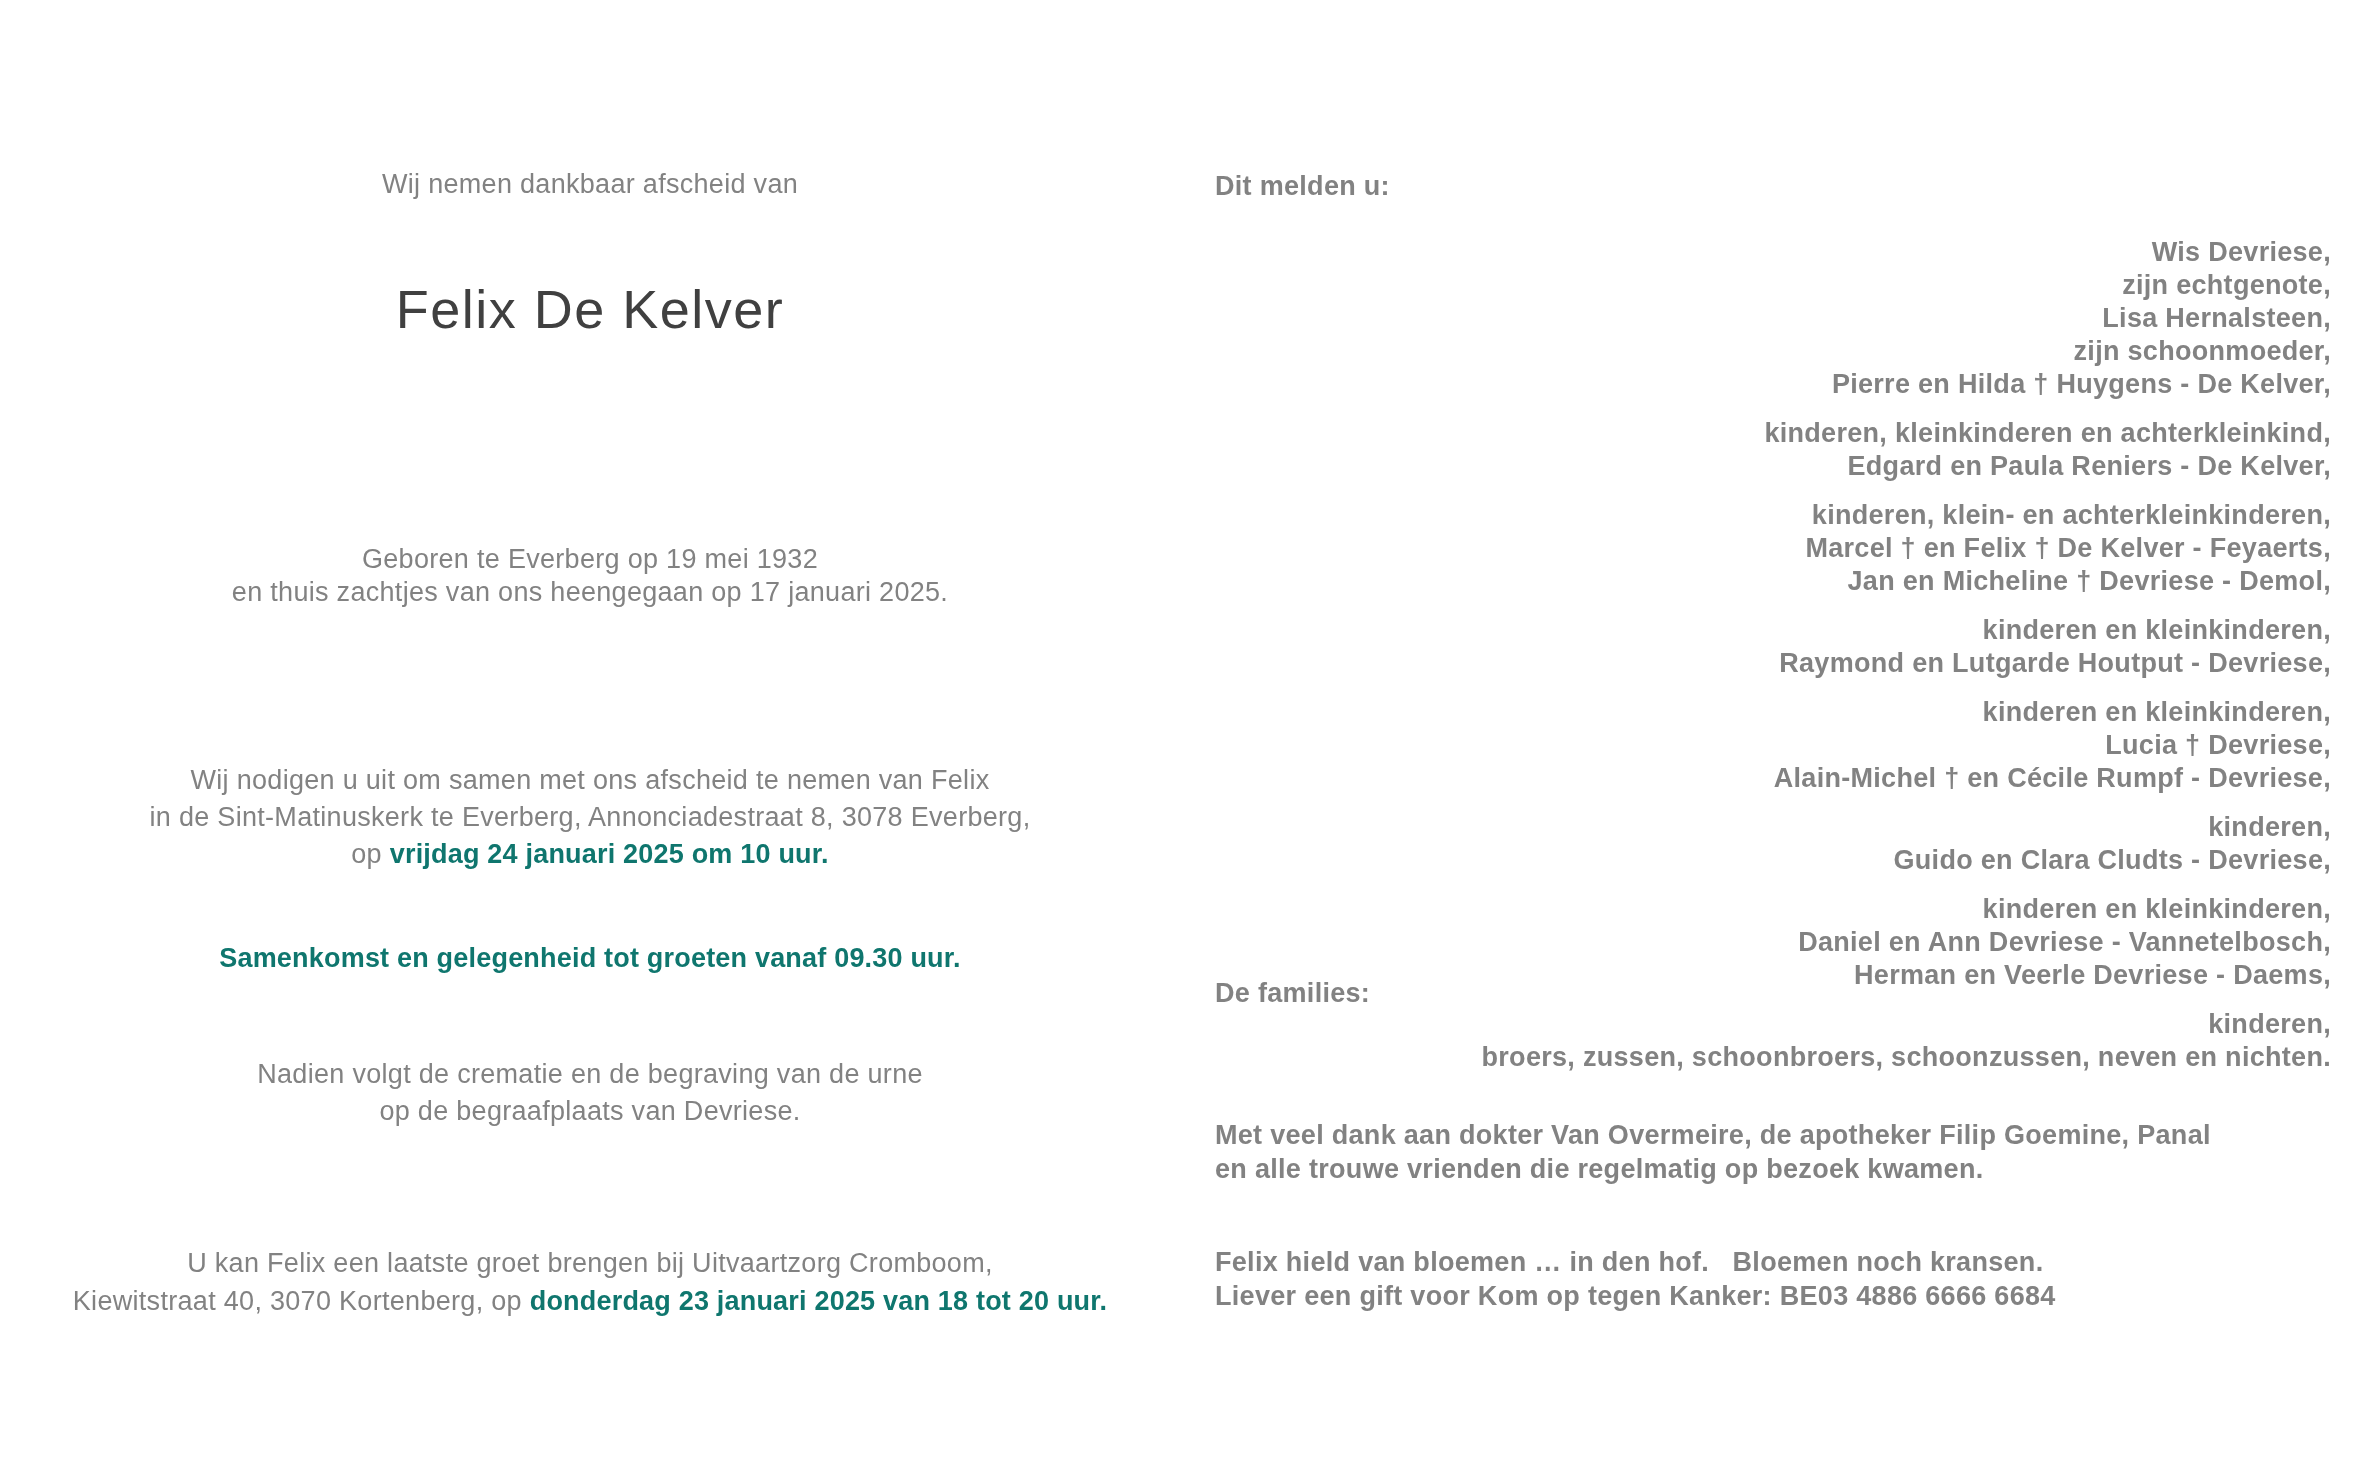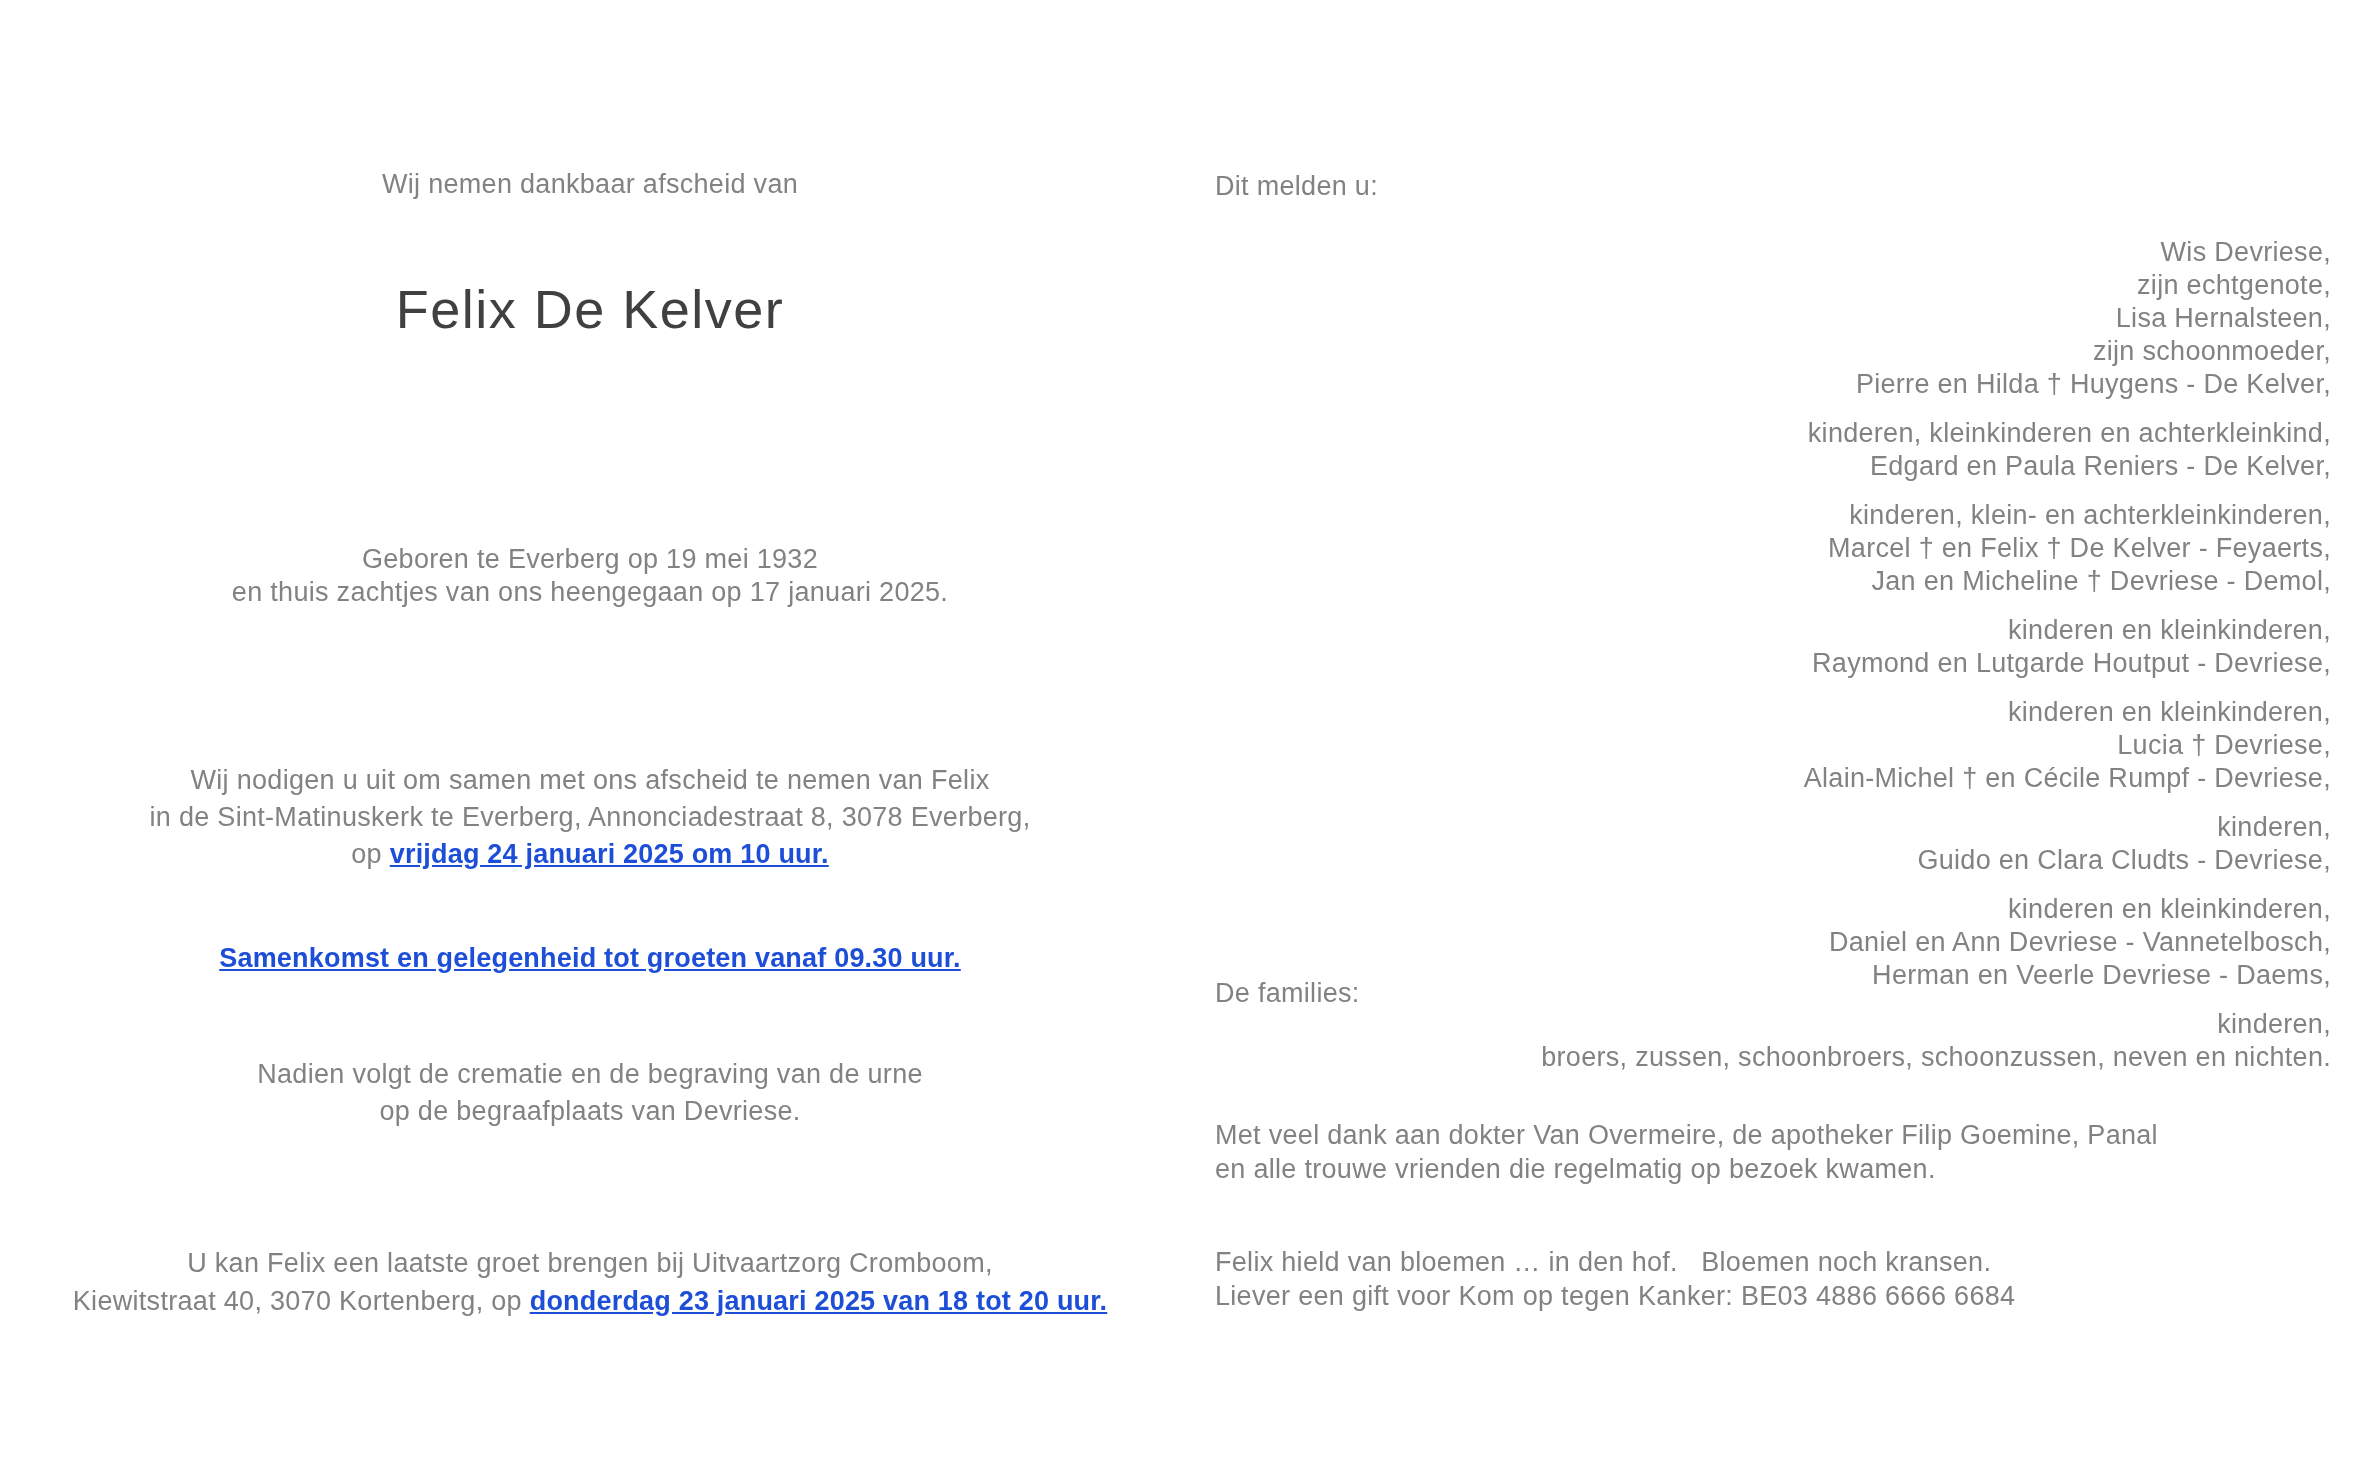--- a/index.html
+++ b/index.html
@@ -35,33 +35,33 @@
                   color: #404040; letter-spacing: 1.5px; }
   .b-subtitle   { top: 386px;  font-size: 30px; line-height: 36px; }
   .b-birth      { top: 543px;  line-height: 33px; }
   .b-invite     { top: 762px;  line-height: 37px; }
   .b-gather     { top: 942px;  line-height: 33px; }
   .b-cremation  { top: 1056px; line-height: 37px; }
   .b-visit      { top: 1244px; line-height: 38px; }
 
   .bold {
     font-weight: 700;
-    color: #1d4ed8;
+    color: #0f766e;
     letter-spacing: 0.2px;
-    text-decoration: underline;
   }
 
   
   .right-col {
     position: absolute;
     left: 1215px;
     top: 0;
     width: 1116px;
     height: 1236px;
     text-align: left;
+    font-weight: bold;
   }
   .right-col > div { position: absolute; width: 100%; }
 
   .b-announce { top: 170px;  line-height: 33px; }
   .b-mourners { top: 236px; }
   .b-families { top: 976px;  line-height: 34px; }
   .b-thanks   { top: 1118px; line-height: 34px; }
   .b-flowers  { top: 1245px; line-height: 34px; }
 
   .m-line { line-height: 33px; text-align: right; }

